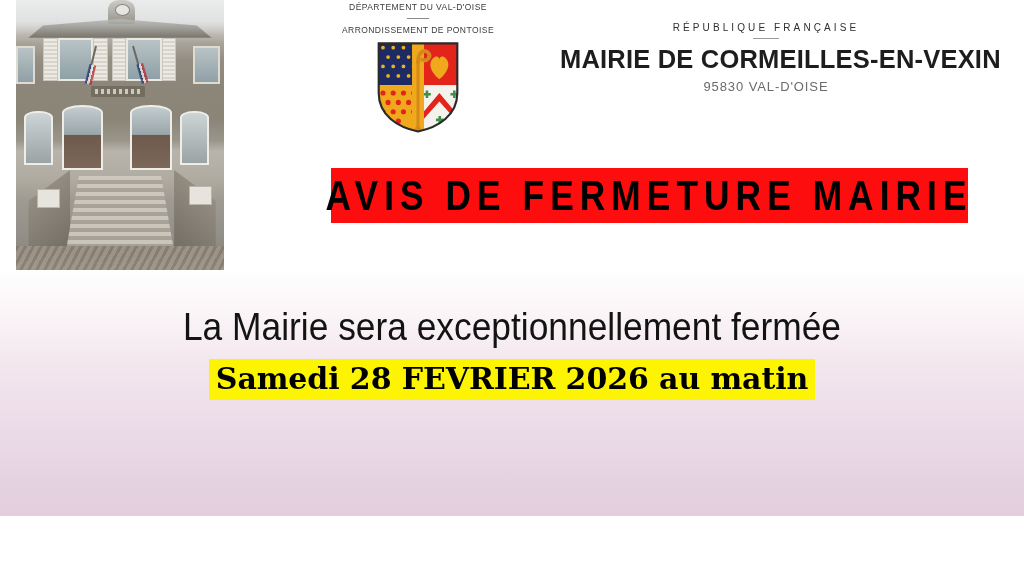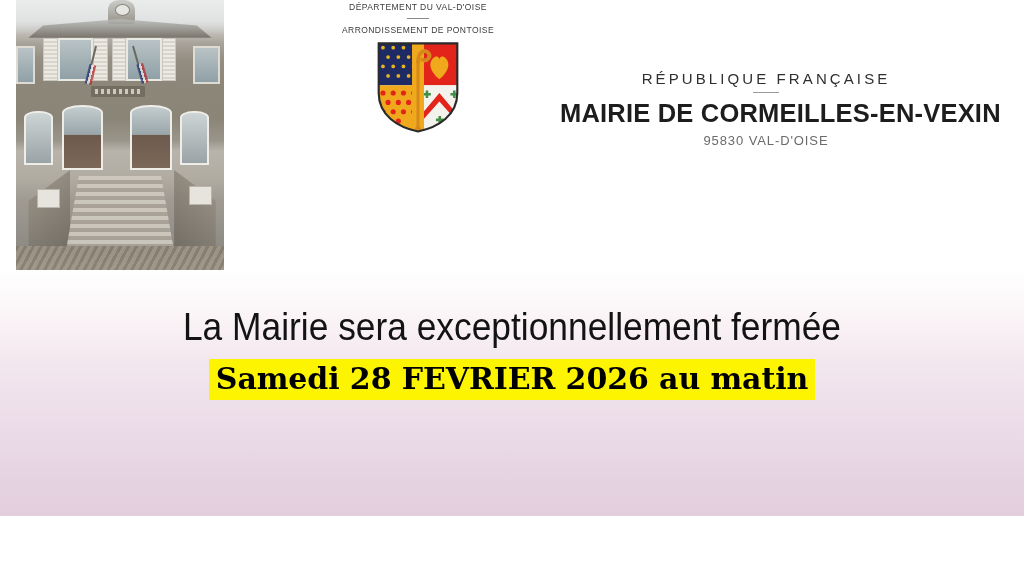--- a/index.html
+++ b/index.html
@@ -233,25 +233,24 @@
 
   
   .mairie-block {
     position: absolute;
     left: 560px;
     top: 22px;
     width: 412px;
     text-align: center;
   }
   .rf-line {
-    font-size: 15px;
+    font-size: 10px;
     letter-spacing: 3.1px;
     color: #2f2f2f;
     white-space: nowrap;
-    margin-top: 48px;
   }
   .rf-rule {
     width: 26px;
     height: 1px;
     background: #9a9a9a;
     margin: 5px auto 7px;
   }
   .mairie-title {
     font-size: 25.5px;
     font-weight: bold;
@@ -443,20 +442,23 @@
     </div>
   </div>
 
   <div class="mairie-block">
     <div class="rf-line">RÉPUBLIQUE FRANÇAISE</div>
     <div class="rf-rule"></div>
     <div class="mairie-title">MAIRIE DE CORMEILLES-EN-VEXIN</div>
     <div class="cp-line">95830 VAL-D'OISE</div>
   </div>
 
+  <div class="red-banner">
+    <div class="red-banner-text">AVIS DE FERMETURE MAIRIE</div>
+  </div>
 
   <div class="msg-line">La Mairie sera exceptionnellement fermée</div>
 
   <div class="dates">
     <div class="date-line">
       <span class="hl">Samedi 28 FEVRIER 2026 au matin</span>
     </div>
   </div>
 
 </div>

